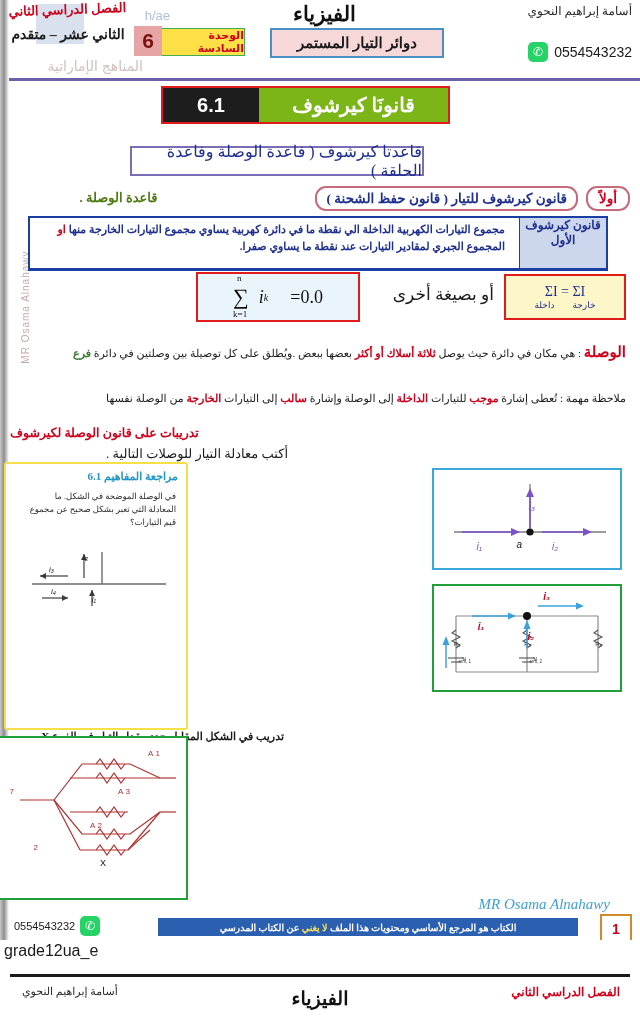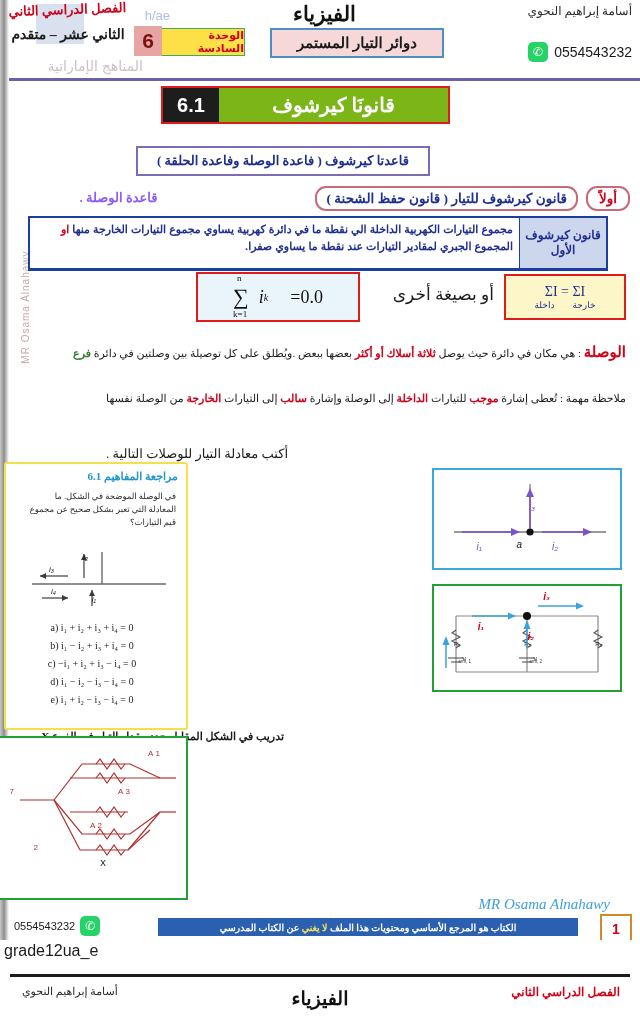--- a/index.html
+++ b/index.html
@@ -50,50 +50,50 @@
       opacity:.8;letter-spacing:1px;}
   .hdr-block{position:absolute;right:556px;top:4px;width:48px;height:40px;
       background:#b9c6e0;opacity:.55;}
 
   
   .sec-banner{position:absolute;right:190px;top:86px;width:285px;height:34px;
       border:2px solid #e01b1b;display:flex;direction:rtl;overflow:hidden;}
   .sec-title{flex:1;background:#7cb518;display:flex;align-items:center;
       justify-content:center;font-size:20px;font-weight:bold;color:#fff;
       font-family:"Liberation Serif",serif;letter-spacing:1px;}
-  .sec-num{width:56px;background:#1d1d1d;color:#fff;display:flex;
+  .sec-num{width:96px;background:#1d1d1d;color:#fff;display:flex;
       align-items:center;justify-content:center;font-size:20px;font-weight:bold;
       direction:ltr;}
 
   
-  .purple-box{position:absolute;right:210px;top:146px;width:290px;height:26px;
+  .purple-box{position:absolute;right:216px;top:146px;width:290px;height:26px;
       border:2px solid #7a6cb5;background:#fff;display:flex;align-items:center;
-      justify-content:center;font-size:13px;font-weight:bold;color:#1f2f8f;
+      justify-content:center;font-size:16px;font-weight:normal;color:#1f2f8f;
       font-family:"Liberation Serif",serif;}
 
   
   .law-row{position:absolute;right:10px;top:184px;width:620px;height:28px;
       display:flex;align-items:center;direction:rtl;gap:8px;}
   .pill{border:2px solid #c76a7a;border-radius:11px;background:#fff;
       padding:2px 9px;font-size:13.5px;font-weight:bold;color:#1f2f8f;
       font-family:"Liberation Serif",serif;white-space:nowrap;}
   .pill.first{color:#d0021b;padding:2px 11px;}
-  .law-tail{font-size:13px;font-weight:bold;color:#8b5cf6;letter-spacing:2px;
+  .law-tail{font-size:13px;font-weight:bold;color:#4d7c0f;letter-spacing:2px;
       font-family:"Liberation Serif",serif;margin-right:150px;}
 
   
   .blue-box{position:absolute;right:32px;top:216px;width:576px;height:50px;
       border:2px solid #1b3fa0;background:#fff;display:flex;direction:rtl;
       box-shadow:0 1px 0 #1b3fa0;}
   .blue-label{width:86px;background:#ccd6ec;border-left:1px solid #1b3fa0;
-      display:flex;flex-direction:column;align-items:center;justify-content:center;
+      display:flex;flex-direction:column;align-items:center;
       font-size:12px;font-weight:bold;color:#1f2f8f;font-family:"Liberation Serif",serif;
       line-height:1.25;}
-  .blue-text{flex:1;padding:3px 6px;font-size:11px;font-weight:bold;color:#1f2f8f;
-      line-height:1.5;text-align:right;font-family:Liberation Sans, sans-serif;}
+  .blue-text{flex:1;padding:3px 14px;font-size:11px;font-weight:bold;color:#1f2f8f;
+      line-height:1.5;text-align:right;font-family:Liberation Serif, serif;}
   .blue-text .hl{color:#d0021b;}
 
   
   .f-yellow{position:absolute;right:14px;top:274px;width:118px;height:42px;
       border:2px solid #e01b1b;background:#fdf6c8;display:flex;
       align-items:center;justify-content:center;}
   .f-yellow .inner{font-size:14px;color:#1f2f8f;font-family:"Liberation Serif",serif;
       line-height:1;text-align:center;direction:ltr;}
   .f-yellow .sub{font-size:9px;display:flex;gap:18px;justify-content:center;
       color:#1f2f8f;margin-top:2px;direction:rtl;}
@@ -263,20 +263,21 @@
     <span class="hl">موجب</span>
     <span>للتيارات</span>
     <span class="hl">الداخلة</span>
     <span>إلى الوصلة وإشارة</span>
     <span class="hl">سالب</span>
     <span>إلى التيارات</span>
     <span class="hl">الخارجة</span>
     <span>من الوصلة نفسها</span>
   </div>
 
+  <div class="ex-head">تدريبات على قانون الوصلة لكيرشوف</div>
   <div class="ex-sub">أكتب معادلة التيار للوصلات التالية .</div>
 
   <div class="yellow-box">
     <div class="yb-title">مراجعة المفاهيم 6.1</div>
     <div class="yb-body">في الوصلة الموضحة في الشكل. ما المعادلة التي تعبر بشكل صحيح عن مجموع قيم التيارات؟</div>
 
     <div class="yb-fig">
       <svg width="180" height="70" viewBox="0 0 180 70">
         <line x1="26" y1="40" x2="160" y2="40" stroke="#6b6b6b" stroke-width="1.4"></line>
         <line x1="96" y1="8" x2="96" y2="40" stroke="#6b6b6b" stroke-width="1.4"></line>
@@ -292,27 +293,20 @@
 
         <line x1="86" y1="62" x2="86" y2="46" stroke="#3b3b3b" stroke-width="1.2"></line>
         <polygon points="86,46 83,52 89,52" fill="#3b3b3b"></polygon>
         <text x="48" y="28" font-size="8" font-style="italic" fill="#1b1b1b">i₃</text>
         <text x="82" y="16" font-size="8" font-style="italic" fill="#1b1b1b">i₂</text>
         <text x="50" y="50" font-size="8" font-style="italic" fill="#1b1b1b">i₄</text>
         <text x="90" y="58" font-size="8" font-style="italic" fill="#1b1b1b">i₁</text>
       </svg>
     </div>
 
-    <div class="yb-opts">
-      <div class="yb-opt">a)  i₁ + i₂ + i₃ + i₄ = 0</div>
-      <div class="yb-opt">b)  i₁ − i₂ + i₃ + i₄ = 0</div>
-      <div class="yb-opt">c)  −i₁ + i₂ + i₃ − i₄ = 0</div>
-      <div class="yb-opt">d)  i₁ − i₂ − i₃ − i₄ = 0</div>
-      <div class="yb-opt">e)  i₁ + i₂ − i₃ − i₄ = 0</div>
-    </div>
   </div>
 
   <div class="panel panel-1">
     <svg width="182" height="94" viewBox="0 0 182 94">
       <line x1="16" y1="62" x2="168" y2="62" stroke="#7a7a7a" stroke-width="1.3"></line>
       <line x1="92" y1="14" x2="92" y2="62" stroke="#7a7a7a" stroke-width="1.3"></line>
       <circle cx="92" cy="62" r="3.6" fill="#111"></circle>
 
       <line x1="24" y1="62" x2="76" y2="62" stroke="#7b52c9" stroke-width="1.6"></line>
       <polygon points="82,62 73,58 73,66" fill="#7b52c9"></polygon>

